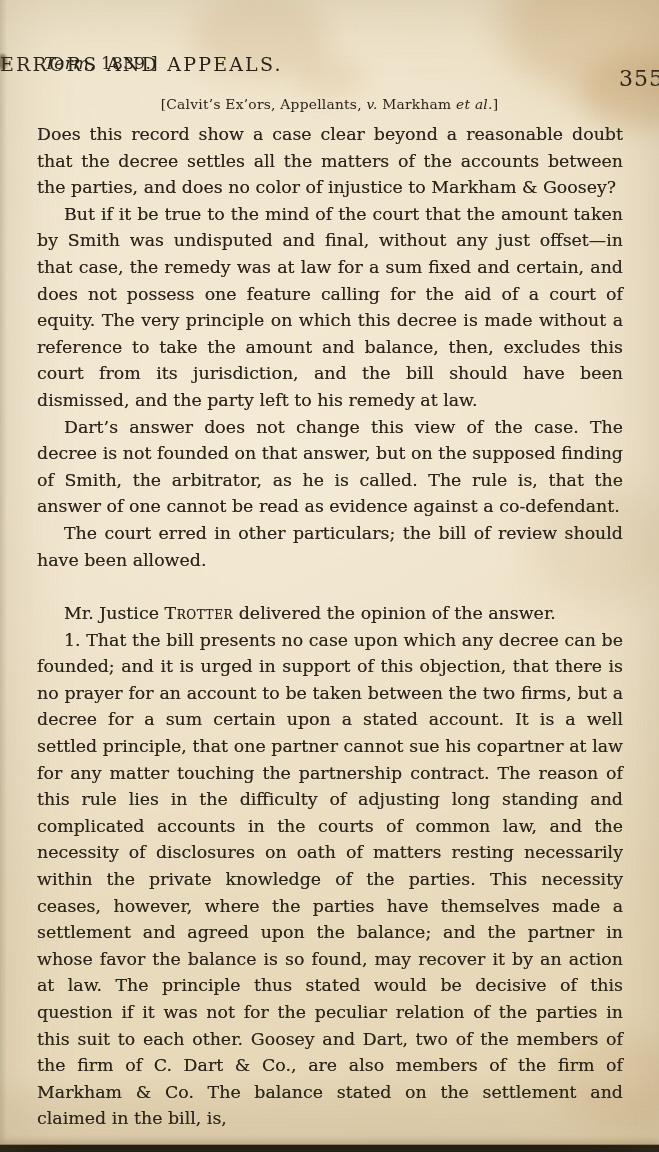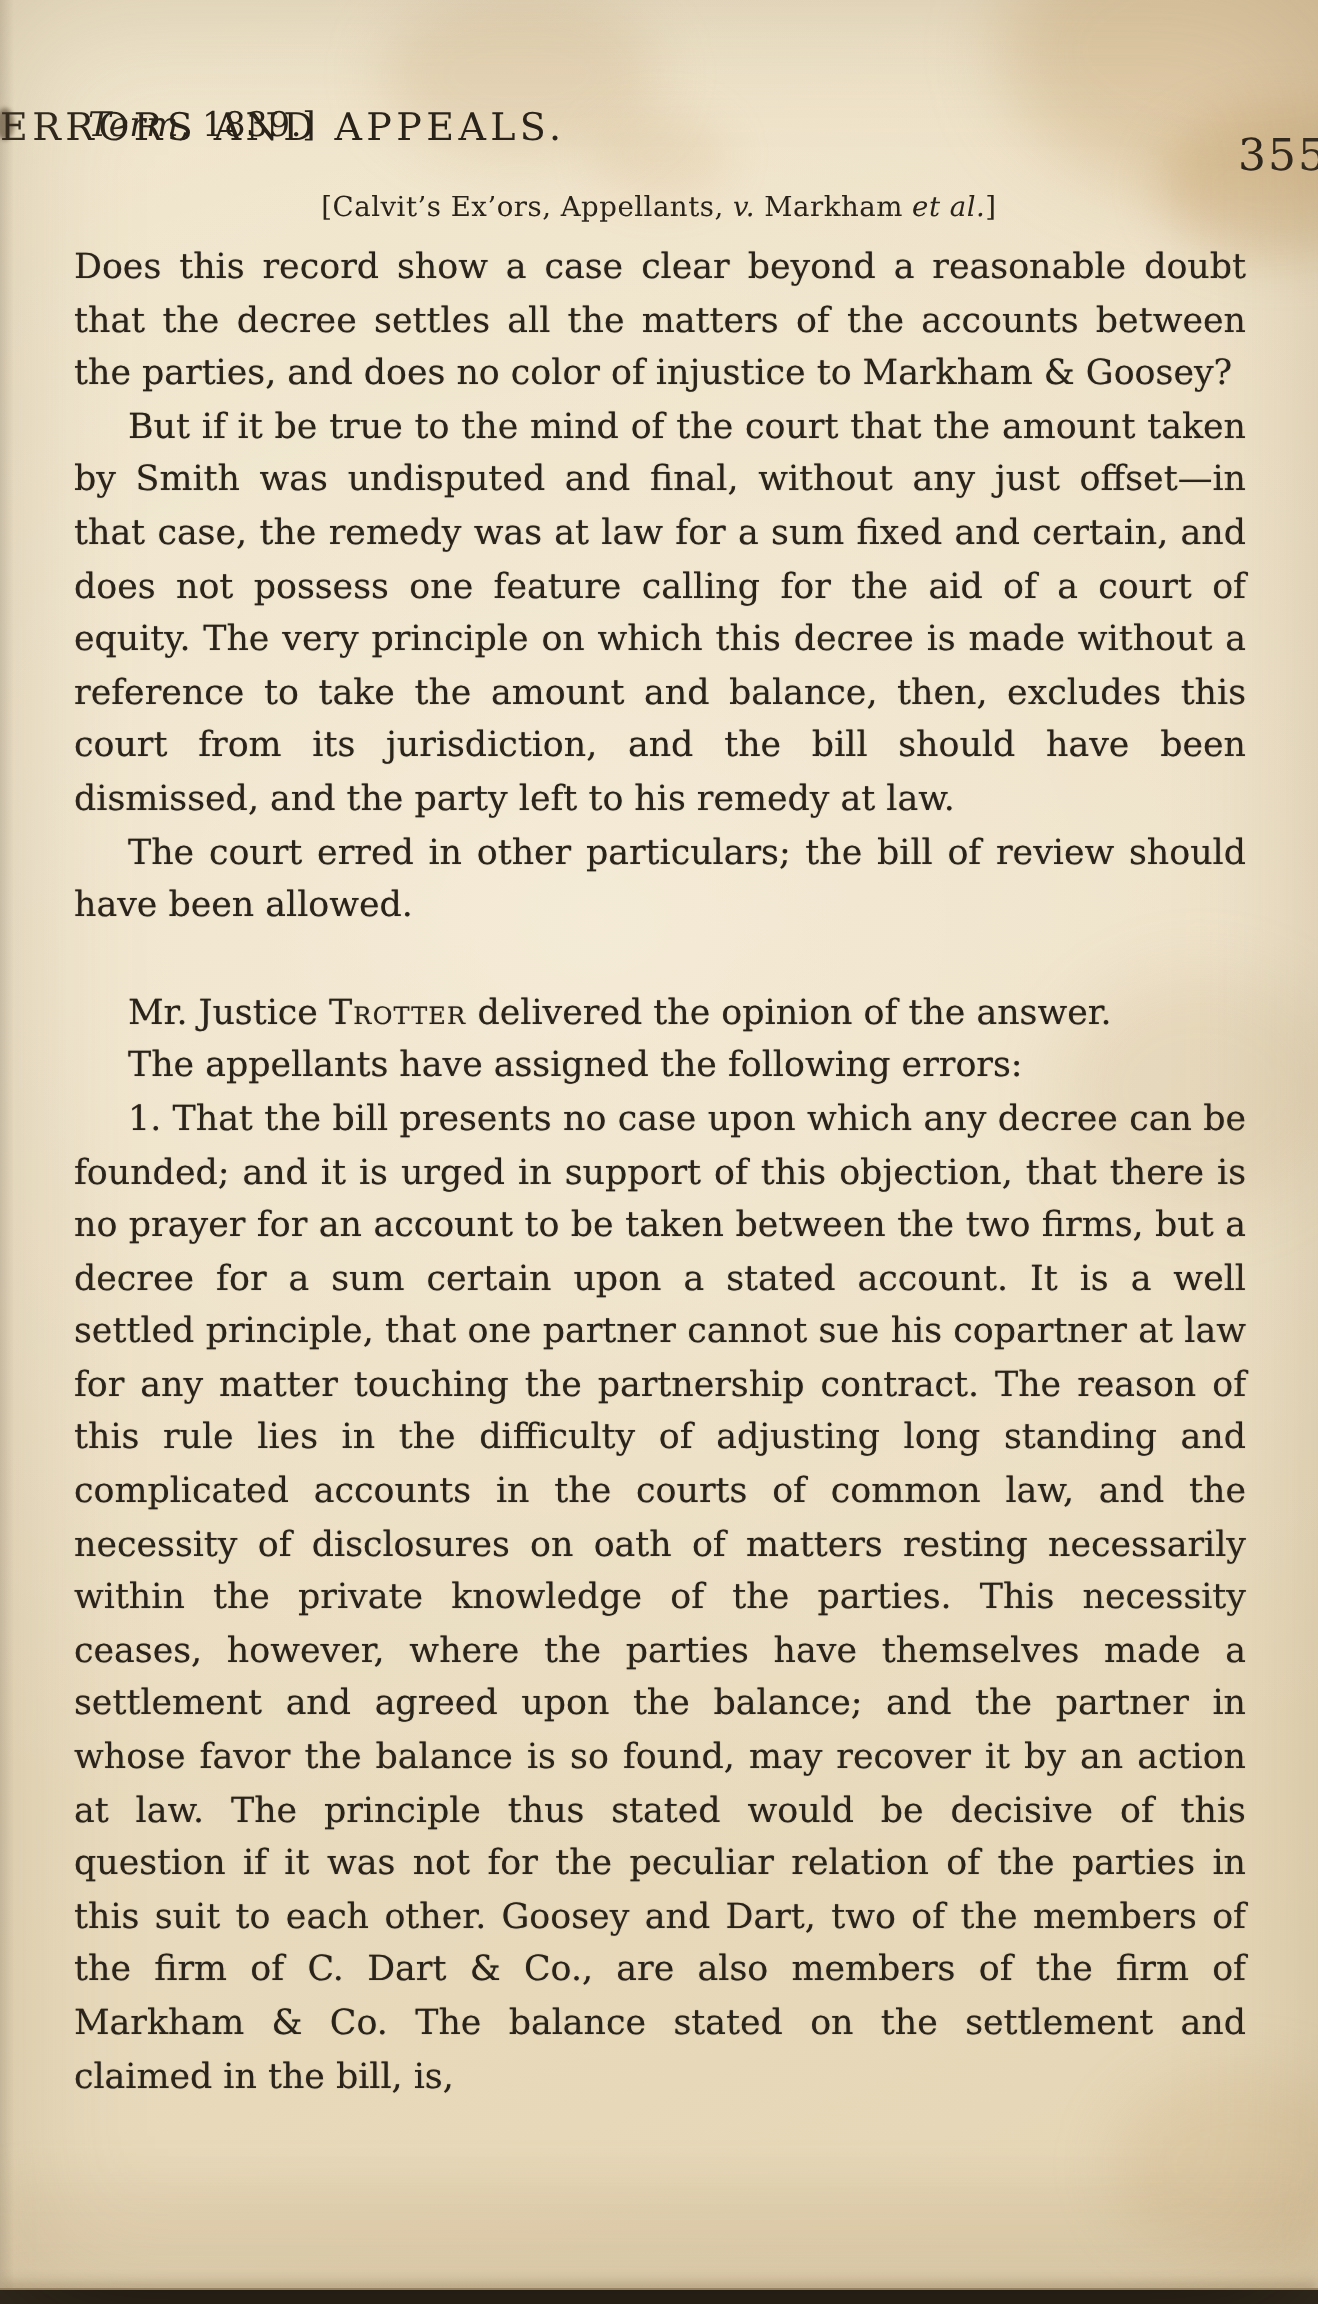--- a/index.html
+++ b/index.html
@@ -71,21 +71,21 @@
     <span class="term"><span class="it-bold">Term,</span><span> 1839.]</span></span>
     <span class="head-title">ERRORS AND APPEALS.</span>
     <span class="pagenum">355</span>
   </div>
 
   <div class="caption"><span>[Calvit’s Ex’ors, Appellants, </span><span class="it">v.</span><span> Markham </span><span class="it">et al.</span><span>]</span></div>
 
   <div class="body-text">
     <p class="noindent">Does this record show a case clear beyond a reasonable doubt that the decree settles all the matters of the accounts between the parties, and does no color of injustice to Markham &amp; Goosey?</p>
     <p>But if it be true to the mind of the court that the amount taken by Smith was undisputed and final, without any just offset—in that case, the remedy was at law for a sum fixed and certain, and does not possess one feature calling for the aid of a court of equity.  The very principle on which this decree is made without a reference to take the amount and balance, then, excludes this court from its jurisdiction, and the bill should have been dismissed, and the party left to his remedy at law.</p>
+    <p>Dart’s answer does not change this view of the case.  The decree is not founded on that answer, but on the supposed finding of Smith, the arbitrator, as he is called.  The rule is, that the answer of one cannot be read as evidence against a co-defendant.</p>
     <p>The court erred in other particulars; the bill of review should have been allowed.</p>
     <p class="opinion"><span>Mr. Justice </span><span class="sc">Trotter</span><span> delivered the opinion of the answer.</span></p>
-    <p>The appellants have assigned the following errors:</p>
     <p>1. That the bill presents no case upon which any decree can be founded; and it is urged in support of this objection, that there is no prayer for an account to be taken between the two firms, but a decree for a sum certain upon a stated account.  It is a well settled principle, that one partner cannot sue his copartner at law for any matter touching the partnership contract.  The reason of this rule lies in the difficulty of adjusting long standing and complicated accounts in the courts of common law, and the necessity of disclosures on oath of matters resting necessarily within the private knowledge of the parties.  This necessity ceases, however, where the parties have themselves made a settlement and agreed upon the balance; and the partner in whose favor the balance is so found, may recover it by an action at law.  The principle thus stated would be decisive of this question if it was not for the peculiar relation of the parties in this suit to each other.  Goosey and Dart, two of the members of the firm of C. Dart &amp; Co., are also members of the firm of Markham &amp; Co.  The balance stated on the settlement and claimed in the bill, is,</p>
   </div>
 
   <div class="scan-bar"></div>
   <div class="vignette"></div>
 </div>
 
 </body></html>

